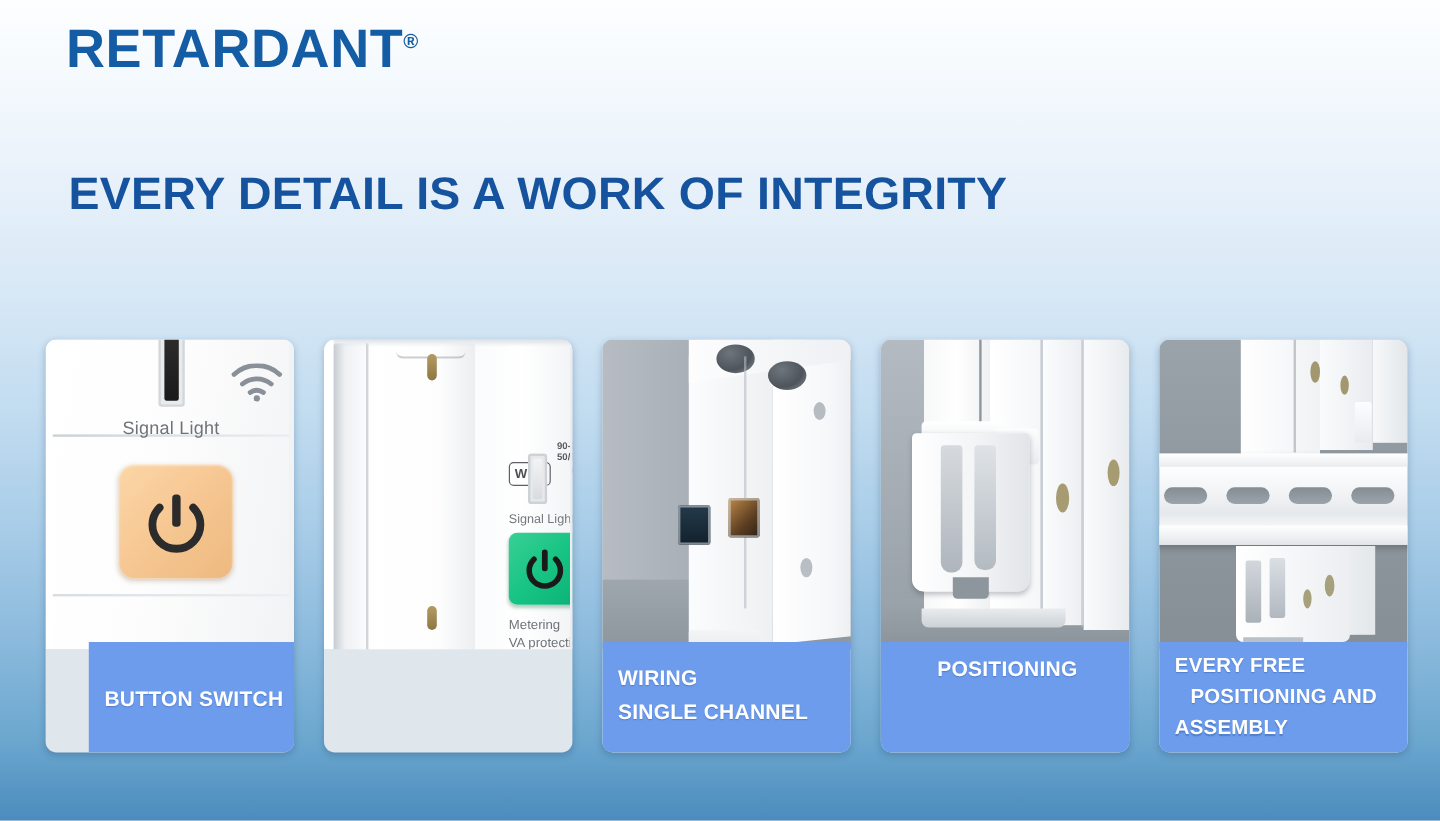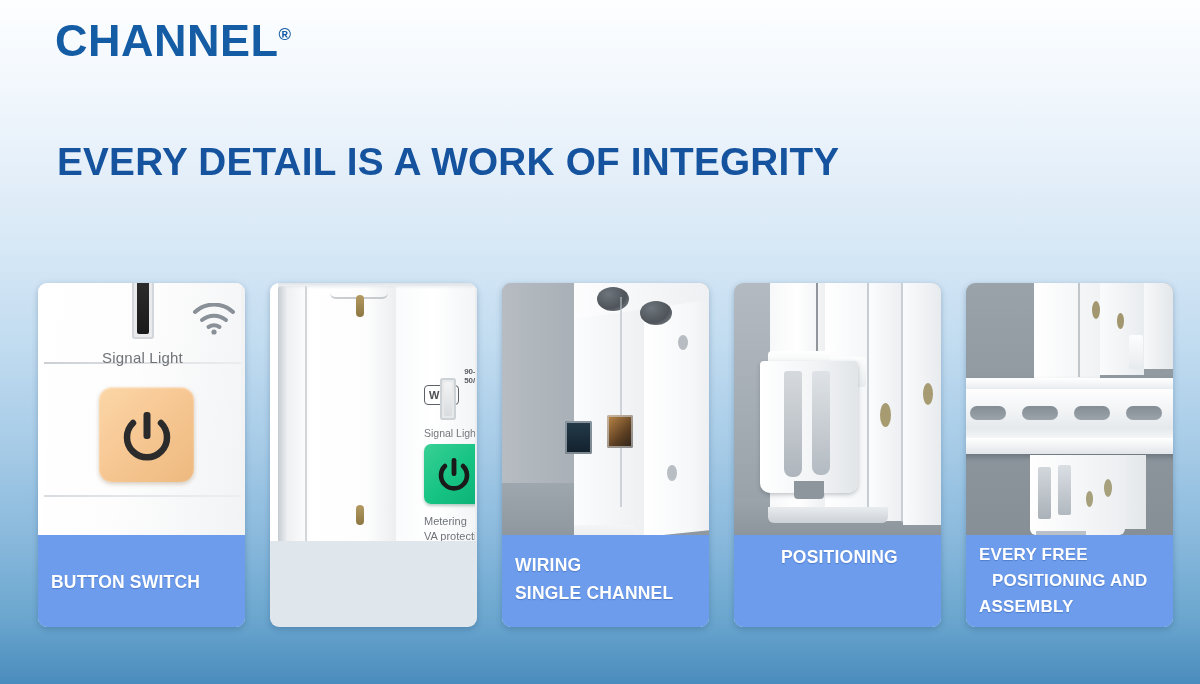--- a/index.html
+++ b/index.html
@@ -96,21 +96,21 @@
     background: #6c9ceb;
     color: #ffffff;
     font-size: 17.5px;
     font-weight: bold;
     letter-spacing: 0.2px;
     line-height: 1.62;
     padding: 16px 0 0 13px;
     box-sizing: border-box;
     text-shadow: 0 1px 1px rgba(30,70,140,0.35);
   }
-  .caption.single { padding-top: 33px; }
+  .caption.single { padding-top: 33px; margin-left: 36px; }
   .caption.c4 { padding-left: 47px; padding-top: 8px; }
   .caption.c5 { padding-top: 7px; line-height: 1.52; font-size: 17px; }
   .caption .ln { display: block; white-space: nowrap; }
   .caption .ln.ind { padding-left: 13px; }
 
   
   .bg-grey {
     position: absolute; inset: 0;
     background: linear-gradient(to bottom, #b9bfc5 0%, #9ea6ad 55%, #8e979f 100%);
   }
@@ -492,21 +492,21 @@
 
   
   svg { display:block; }
 </style>
 </head>
 <body>
 
 <div class="slide">
 
   <div class="brand">
-    <span>CHANNEL</span><span class="reg">®</span>
+    <span>RETARDANT</span><span class="reg">®</span>
   </div>
 
   <div class="headline">EVERY DETAIL IS A WORK OF INTEGRITY</div>
 
   <div class="cards">
 
     <div class="card">
       <div class="photo">
         <div class="bg-white"></div>
         <div class="c1-body">

